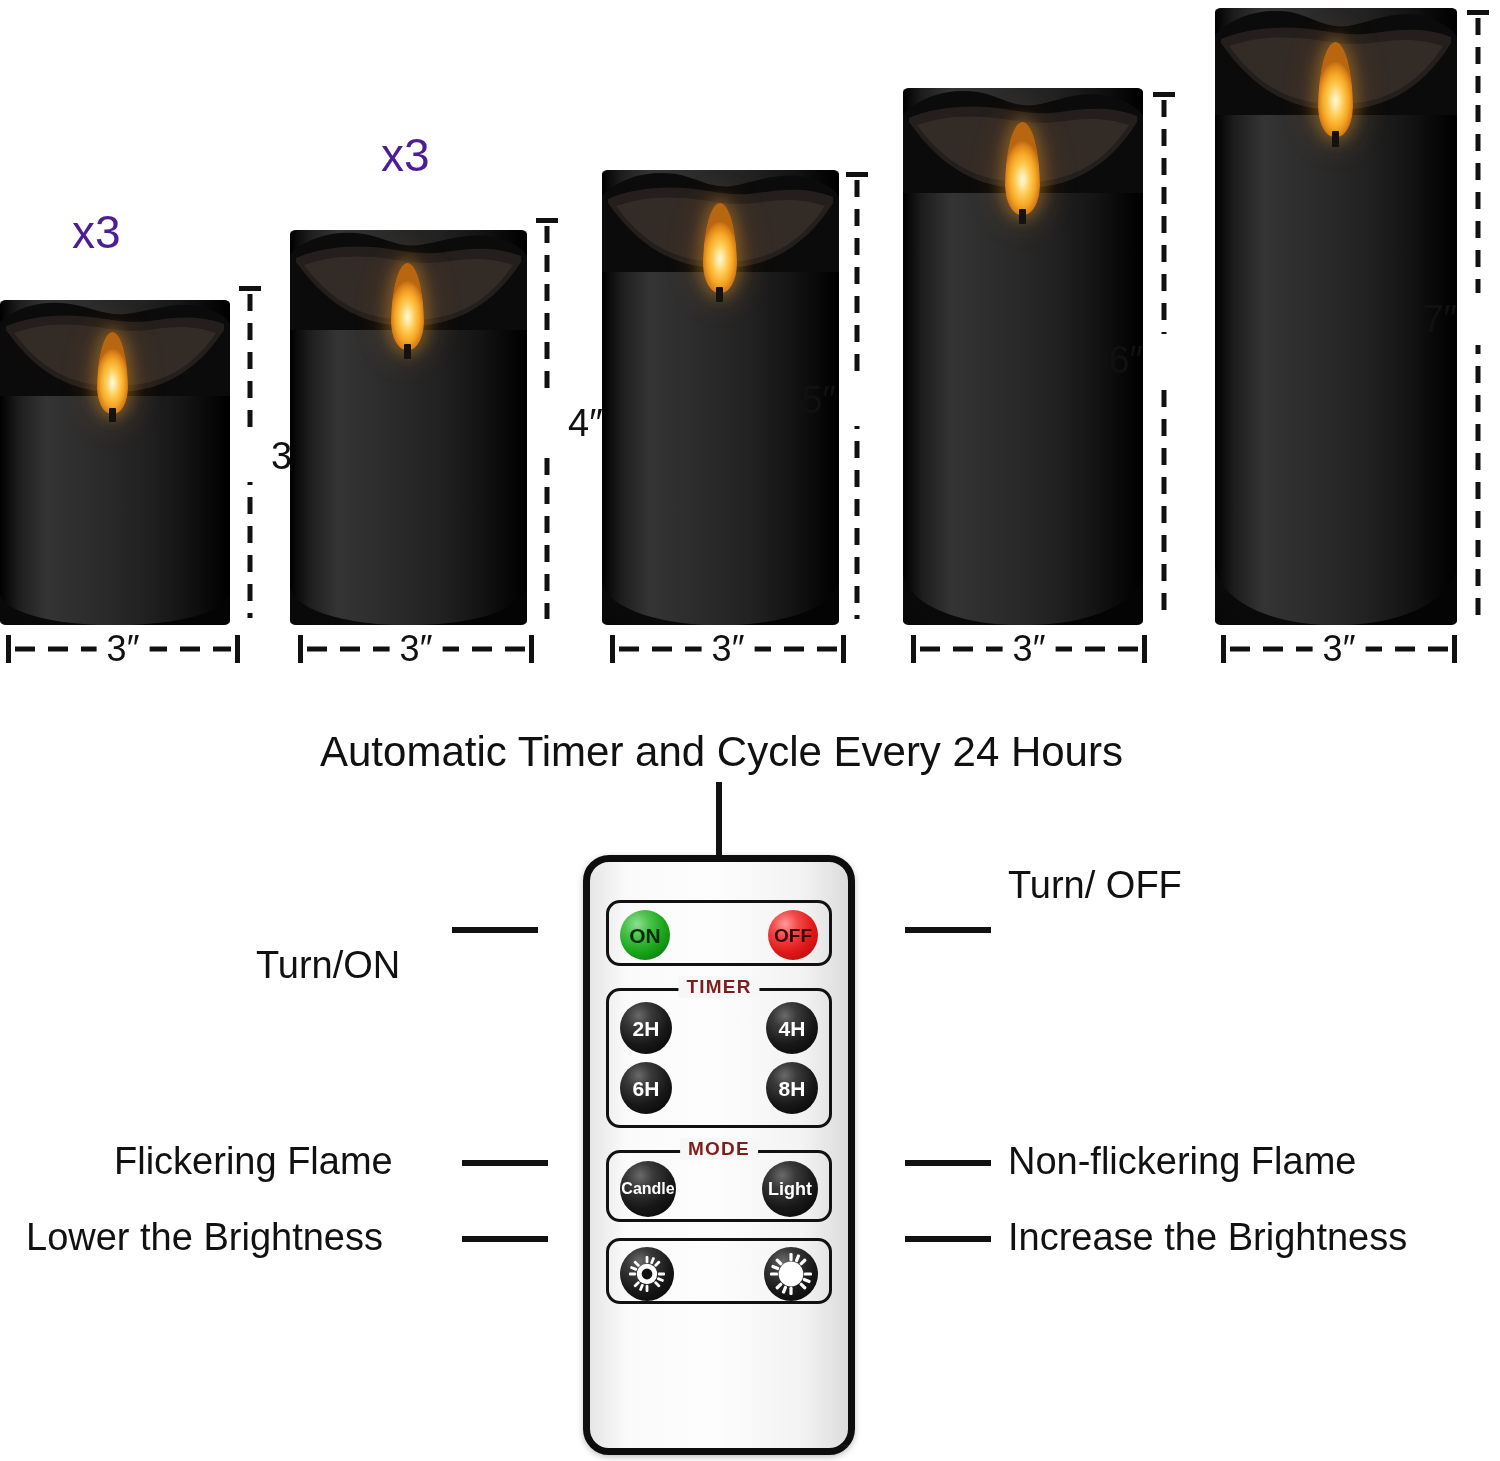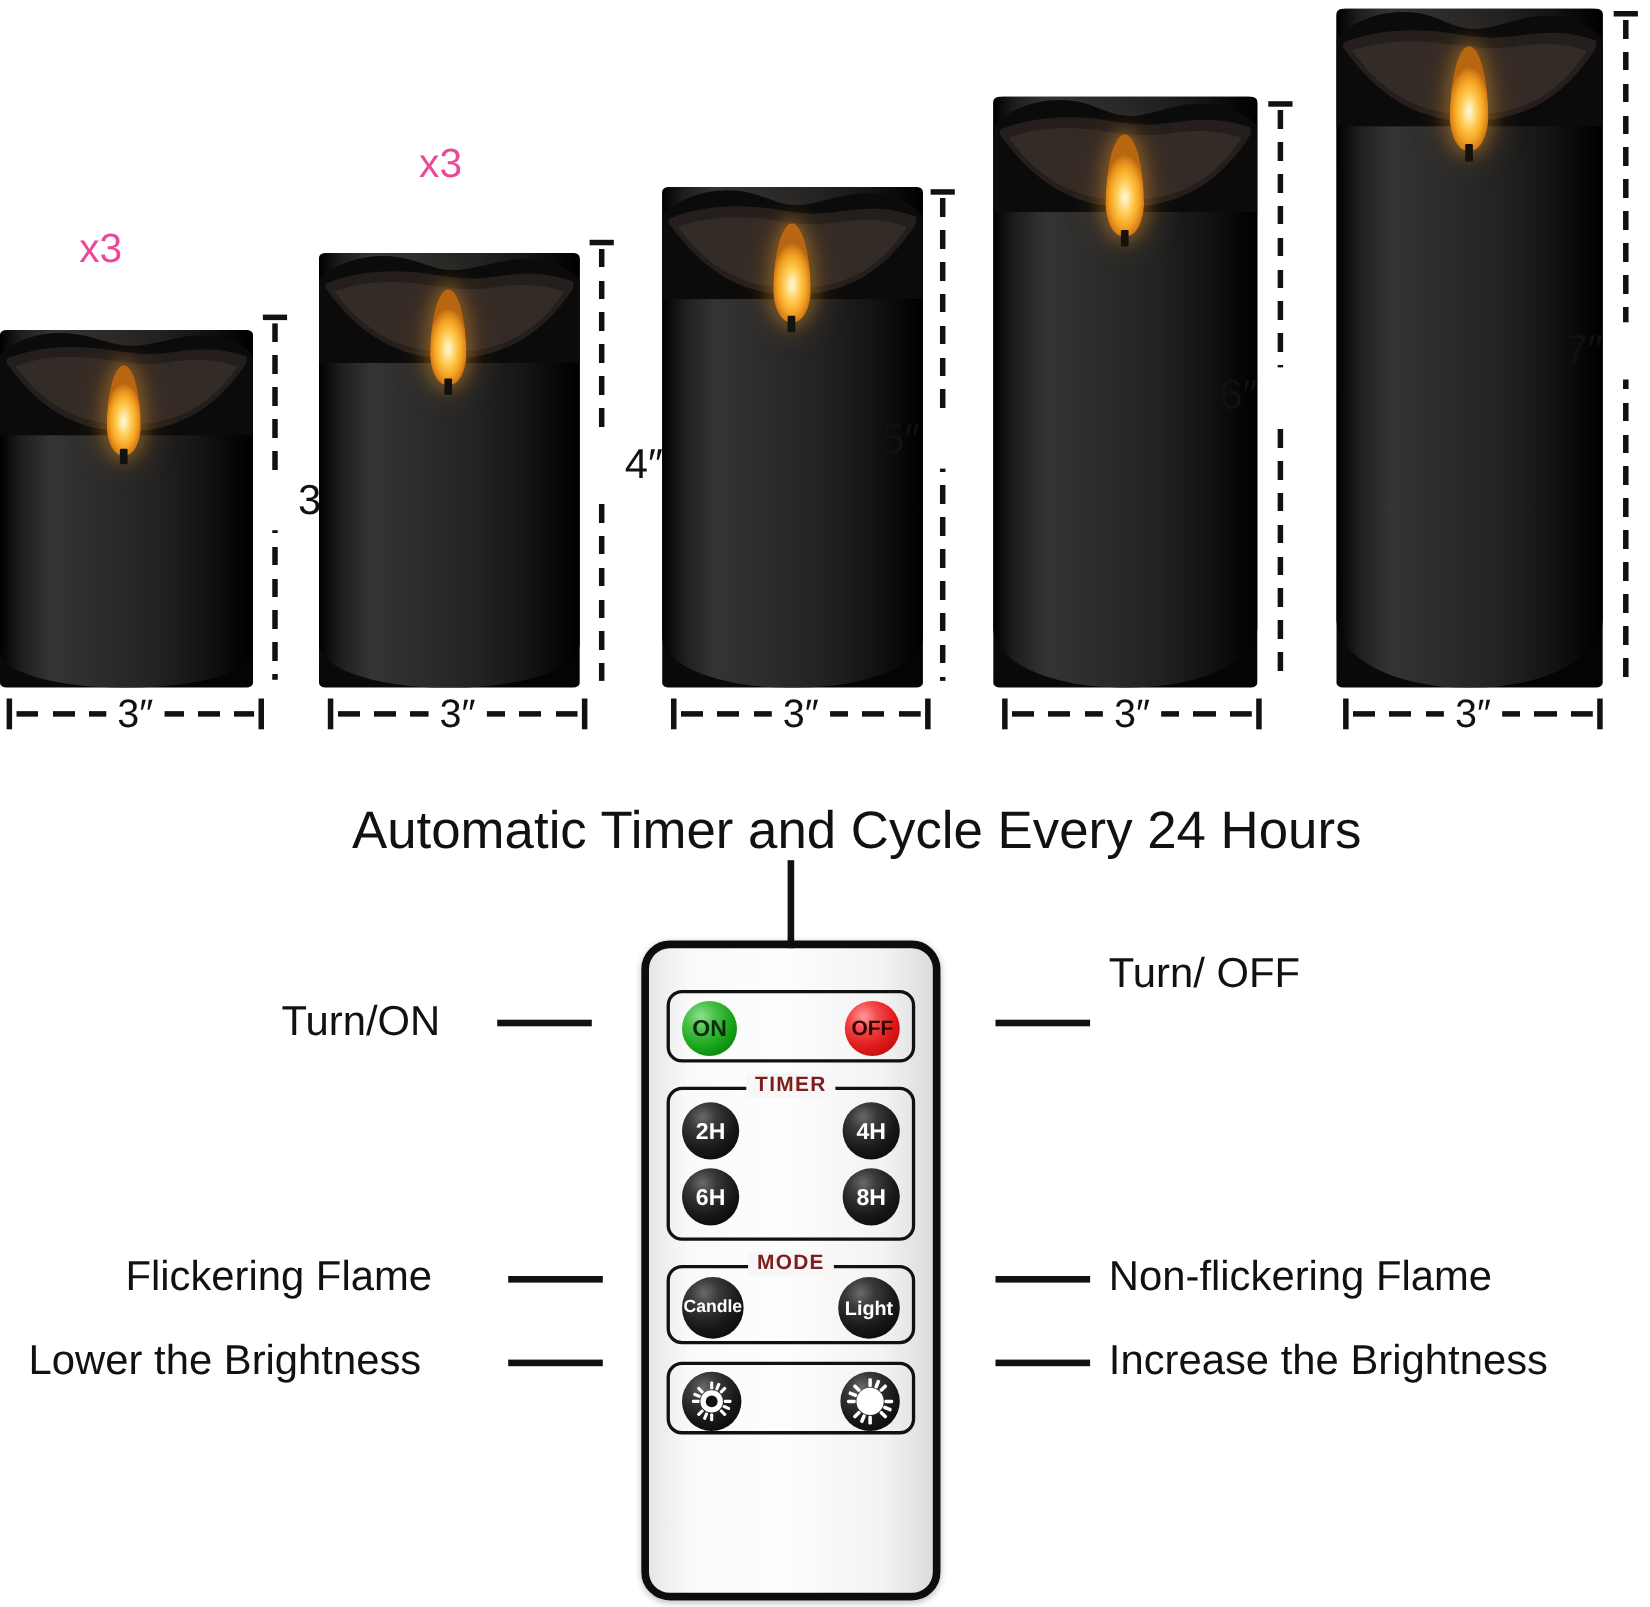--- a/index.html
+++ b/index.html
@@ -9,22 +9,22 @@
     font-family: "Liberation Sans", sans-serif;
     overflow: hidden;
   }
   #page { position: relative; width: 1500px; height: 1461px; background: #fff; }
 
   
   .candle-group { position: absolute; }
 
   .xlabel {
     position: absolute;
-    font-size: 37px;
-    color: #ec4899;
+    font-size: 46px;
+    color: #4c1d95;
     white-space: nowrap;
     font-family: "Liberation Sans", sans-serif;
   }
 
   .candle {
     position: absolute;
     background:
       radial-gradient(ellipse 60% 80% at 22% 40%, #3a3a3a 0%, #1b1b1b 38%, #0a0a0a 72%, #040404 100%);
     border-radius: 6px / 4px;
   }
@@ -100,21 +100,21 @@
   .dim-h .dtext {
     position: absolute; left: 50%; top: 50%;
     transform: translate(-50%, -50%);
     font-size: 36px; color: #111; background: #fff;
     padding: 0 10px; font-family: "Liberation Sans", sans-serif;
   }
 
   
   .section-title {
     position: absolute;
-    font-size: 48px; color: #111;
+    font-size: 42px; color: #111;
     white-space: nowrap;
     font-family: "Liberation Sans", sans-serif;
   }
   .pointer-line {
     position: absolute;
     width: 6px;
     background: linear-gradient(to bottom, #111 0%, #111 72%, rgba(17,17,17,0) 100%);
   }
 
   .remote {
@@ -419,21 +419,21 @@
               <rect x="1" y="20.4" width="8" height="3.2" rx="1.2" transform="rotate(22.5 22 22)"></rect>
               <rect x="35" y="20.4" width="8" height="3.2" rx="1.2" transform="rotate(22.5 22 22)"></rect>
               <circle cx="22" cy="22" r="12.4"></circle>
             </g>
           </svg>
         </span>
       </div>
     </div>
   </div>
 
-  <div class="callout" style="left:256px; top:908px;">Turn/ON</div>
+  <div class="callout" style="left:256px; top:944px;">Turn/ON</div>
   <div class="lead" style="left:452px; top:927px; width:86px;"></div>
 
   <div class="lead" style="left:905px; top:927px; width:86px;"></div>
   <div class="callout" style="left:1008px; top:864px;">Turn/ OFF</div>
 
   <div class="callout" style="left:114px; top:1140px;">Flickering Flame</div>
   <div class="lead" style="left:462px; top:1160px; width:86px;"></div>
 
   <div class="lead" style="left:905px; top:1160px; width:86px;"></div>
   <div class="callout" style="left:26px; top:1216px;">Lower the Brightness</div>

